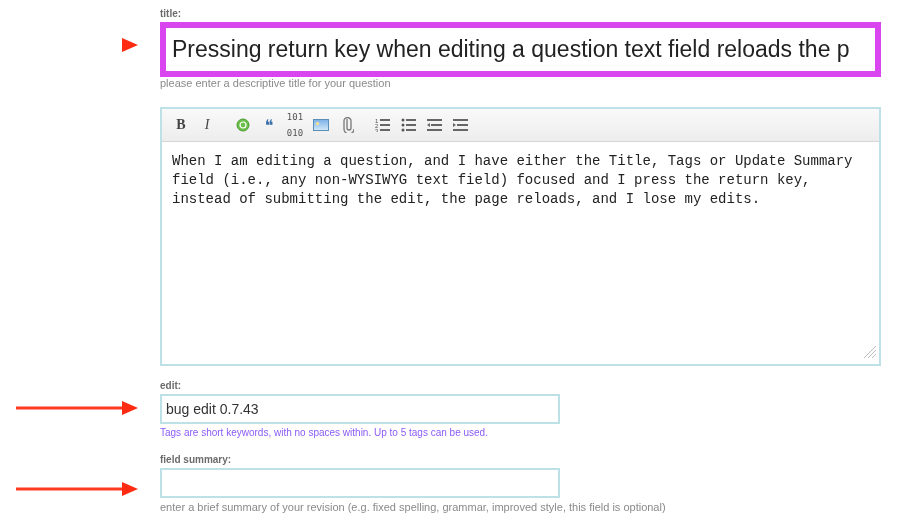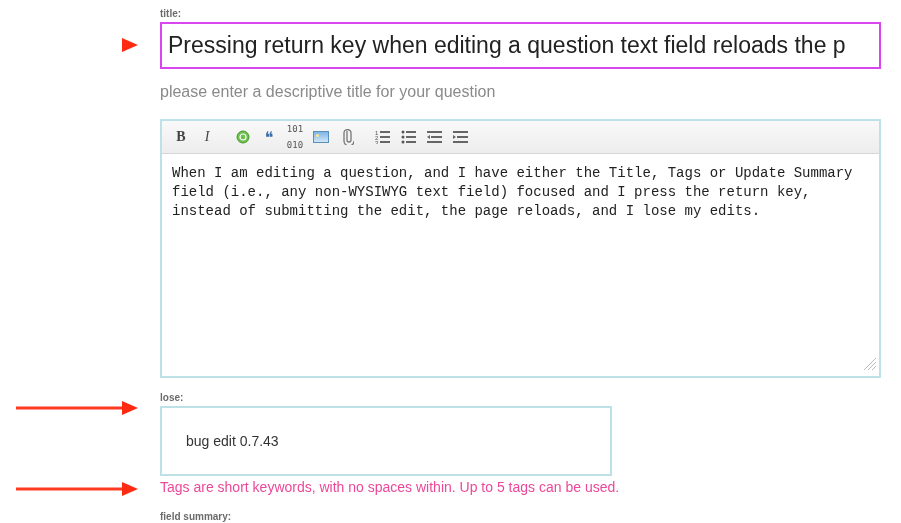--- a/index.html
+++ b/index.html
@@ -18,38 +18,38 @@
       top: 8px;
       width: 721px;
     }
     .field-label {
       font-weight: bold;
       font-size: 10px;
       color: #6b6b6b;
       margin-bottom: 3px;
     }
     .title-input-wrap {
-      border: 2px solid #d946ef;
+      border: 6px solid #d946ef;
       padding: 2px;
-      margin-bottom: 14px;
+      margin-bottom: 0;
     }
     .title-input {
       width: 100%;
       font-size: 23px;
       font-family: Arial, Helvetica, sans-serif;
       color: #222;
       border: none;
       outline: none;
       padding: 6px 4px;
       overflow: hidden;
       white-space: nowrap;
     }
     .hint {
       color: #8a8a8a;
-      font-size: 16px;
+      font-size: 11px;
       margin-bottom: 18px;
     }
     .editor-box {
       border: 2px solid #bde1e6;
       background: #fff;
       margin-bottom: 14px;
     }
     .toolbar {
       background: linear-gradient(#f9f9f9, #ededed);
       border-bottom: 1px solid #d6d6d6;
@@ -108,35 +108,35 @@
       resize: none;
       outline: none;
     }
     .editor-resize {
       text-align: right;
       padding: 0 2px 2px 0;
     }
     .editor-resize svg { display: inline-block; }
     .small-input-wrap {
       border: 2px solid #bde1e6;
-      padding: 20px;
-      width: 452px;
+      padding: 0;
+      width: 400px;
       margin-bottom: 3px;
     }
     .small-input {
       width: 100%;
       border: none;
       outline: none;
       font-size: 14px;
       padding: 5px 4px;
       color: #333;
     }
     .tags-hint {
-      color: #ec4899;
-      font-size: 14px;
+      color: #8b5cf6;
+      font-size: 10px;
       margin-bottom: 16px;
     }
     .arrow {
       position: absolute;
     }
     .arrow svg { display: block; }
   </style>
 </head>
 <body>
 
@@ -235,21 +235,21 @@
       </span>
     </div>
     <textarea class="editor-body" style="">When I am editing a question, and I have either the Title, Tags or Update Summary field (i.e., any non-WYSIWYG text field) focused and I press the return key, instead of submitting the edit, the page reloads, and I lose my edits.</textarea>
     <div class="editor-resize">
       <svg width="14" height="14">
           <path d="M13 5 L5 13 M13 9 L9 13 M13 1 L1 13" stroke="#bbb" stroke-width="1"></path>
         </svg>
     </div>
   </div>
 
-  <div class="field-label">lose:</div>
+  <div class="field-label">edit:</div>
   <div class="small-input-wrap">
     <input class="small-input" type="text" value="bug edit 0.7.43" style="">
   </div>
   <div class="tags-hint">Tags are short keywords, with no spaces within. Up to 5 tags can be used.</div>
 
   <div class="field-label">field summary:</div>
   <div class="small-input-wrap">
     <input class="small-input" type="text" value="" style="">
   </div>
   <div class="hint" style="margin-bottom:0;">enter a brief summary of your revision (e.g. fixed spelling, grammar, improved style, this field is optional)</div>

